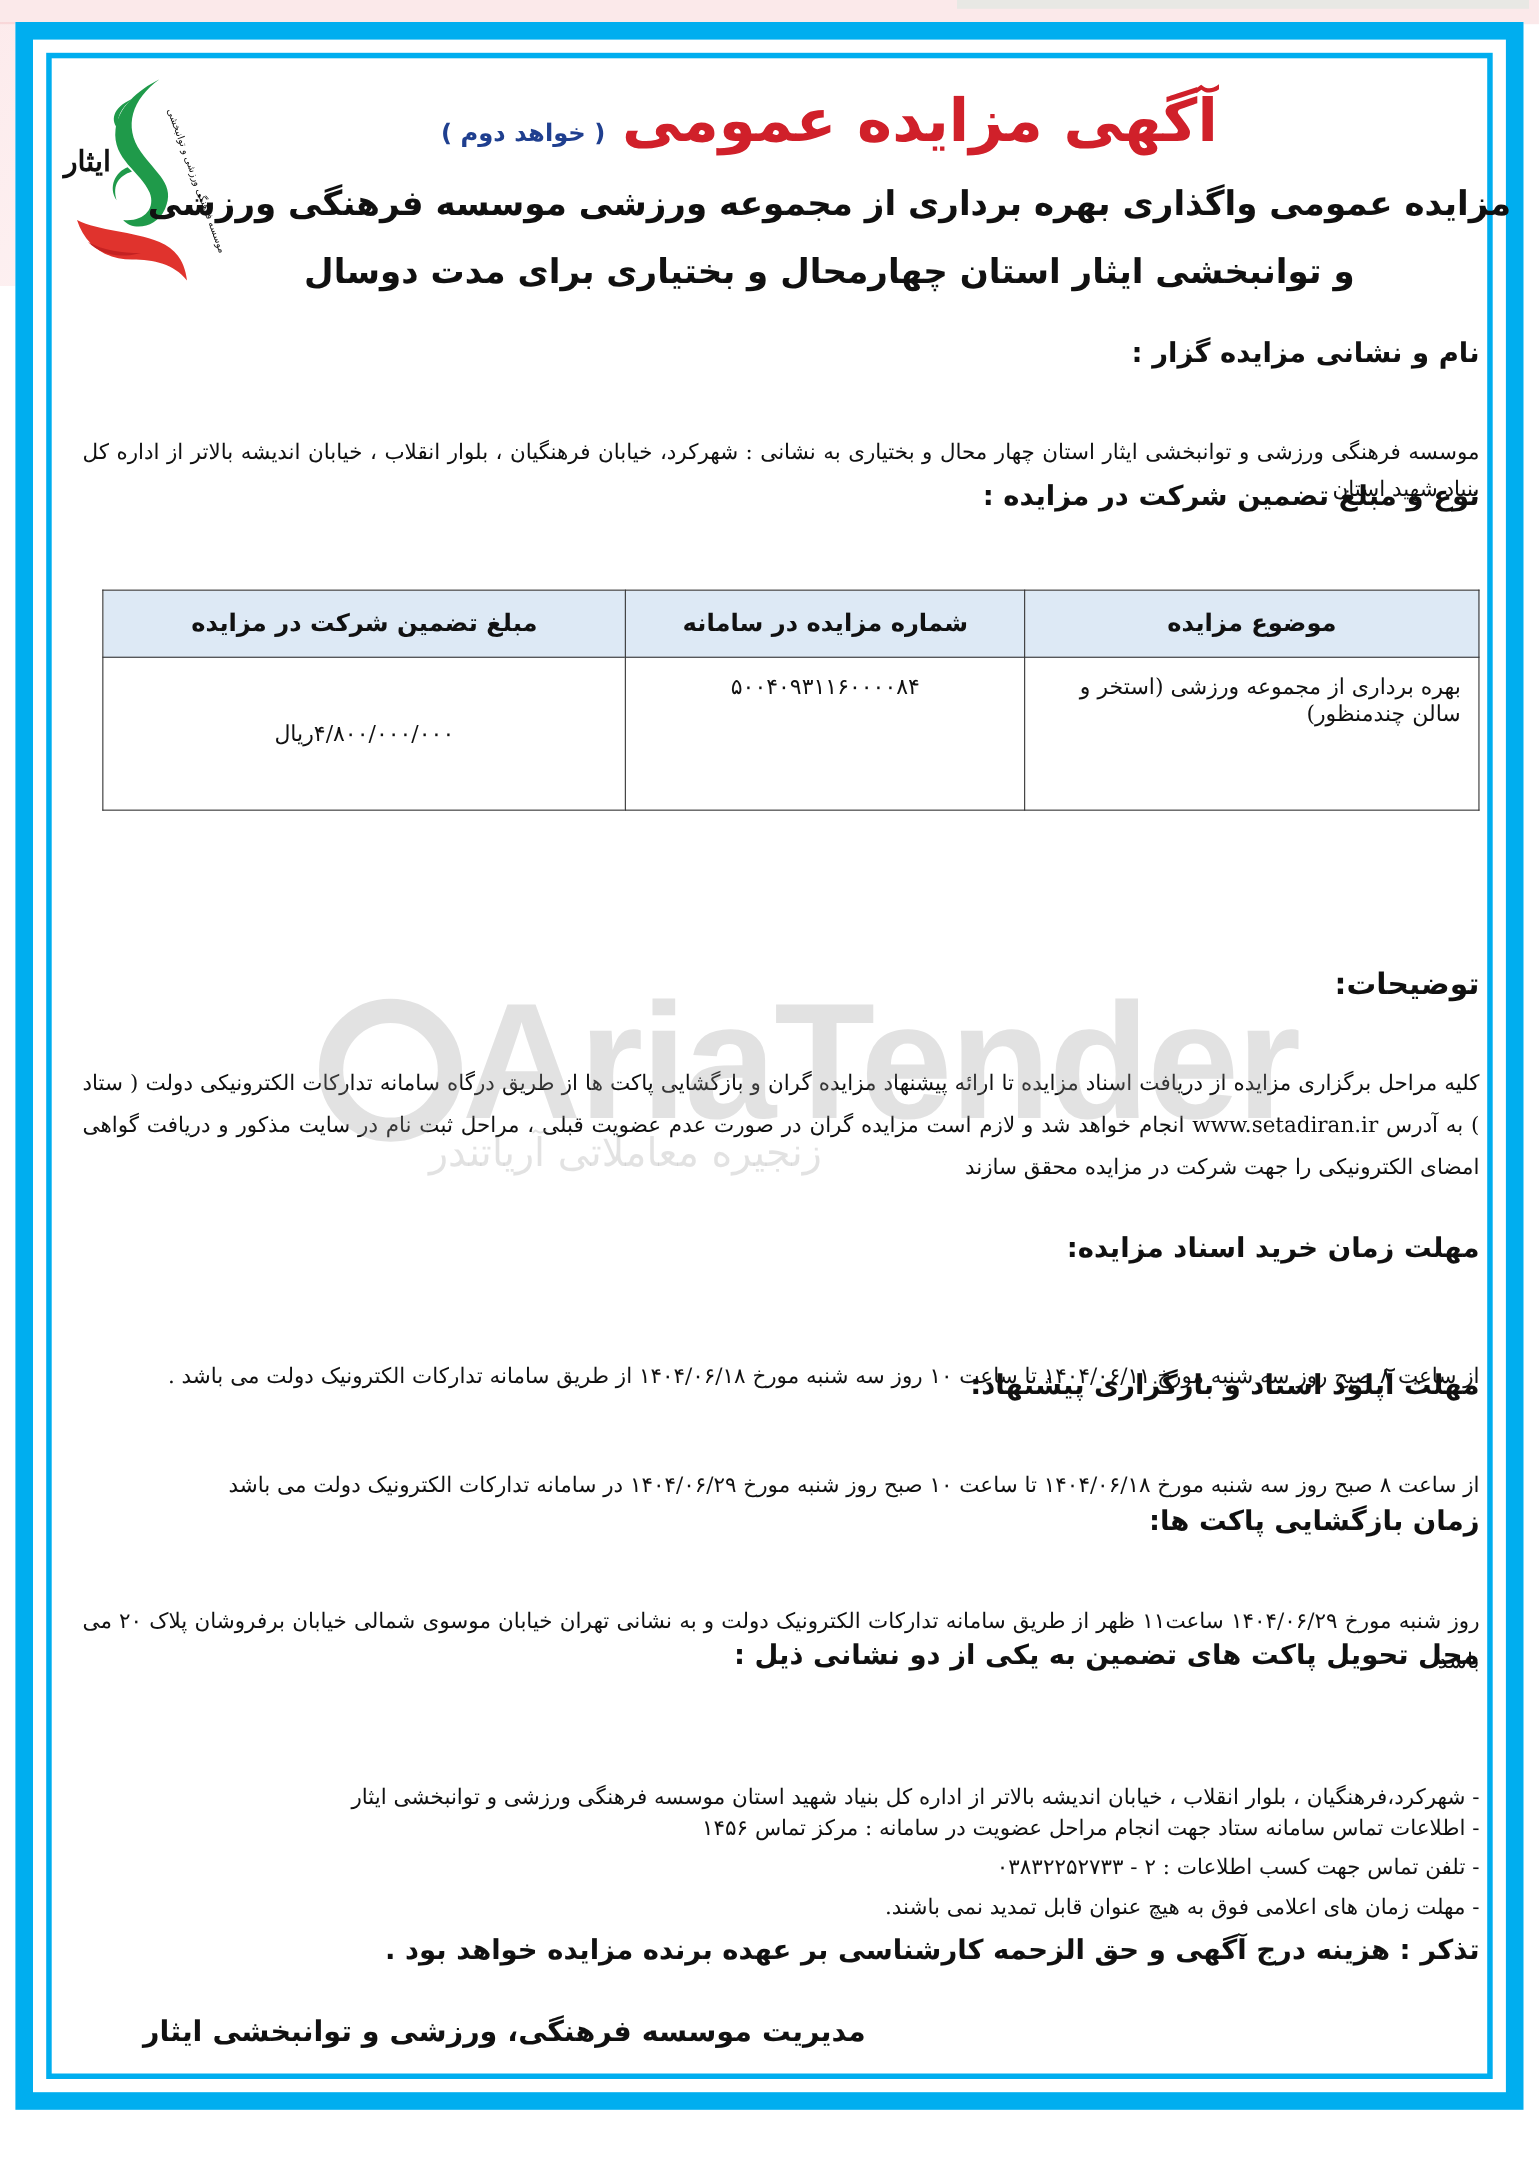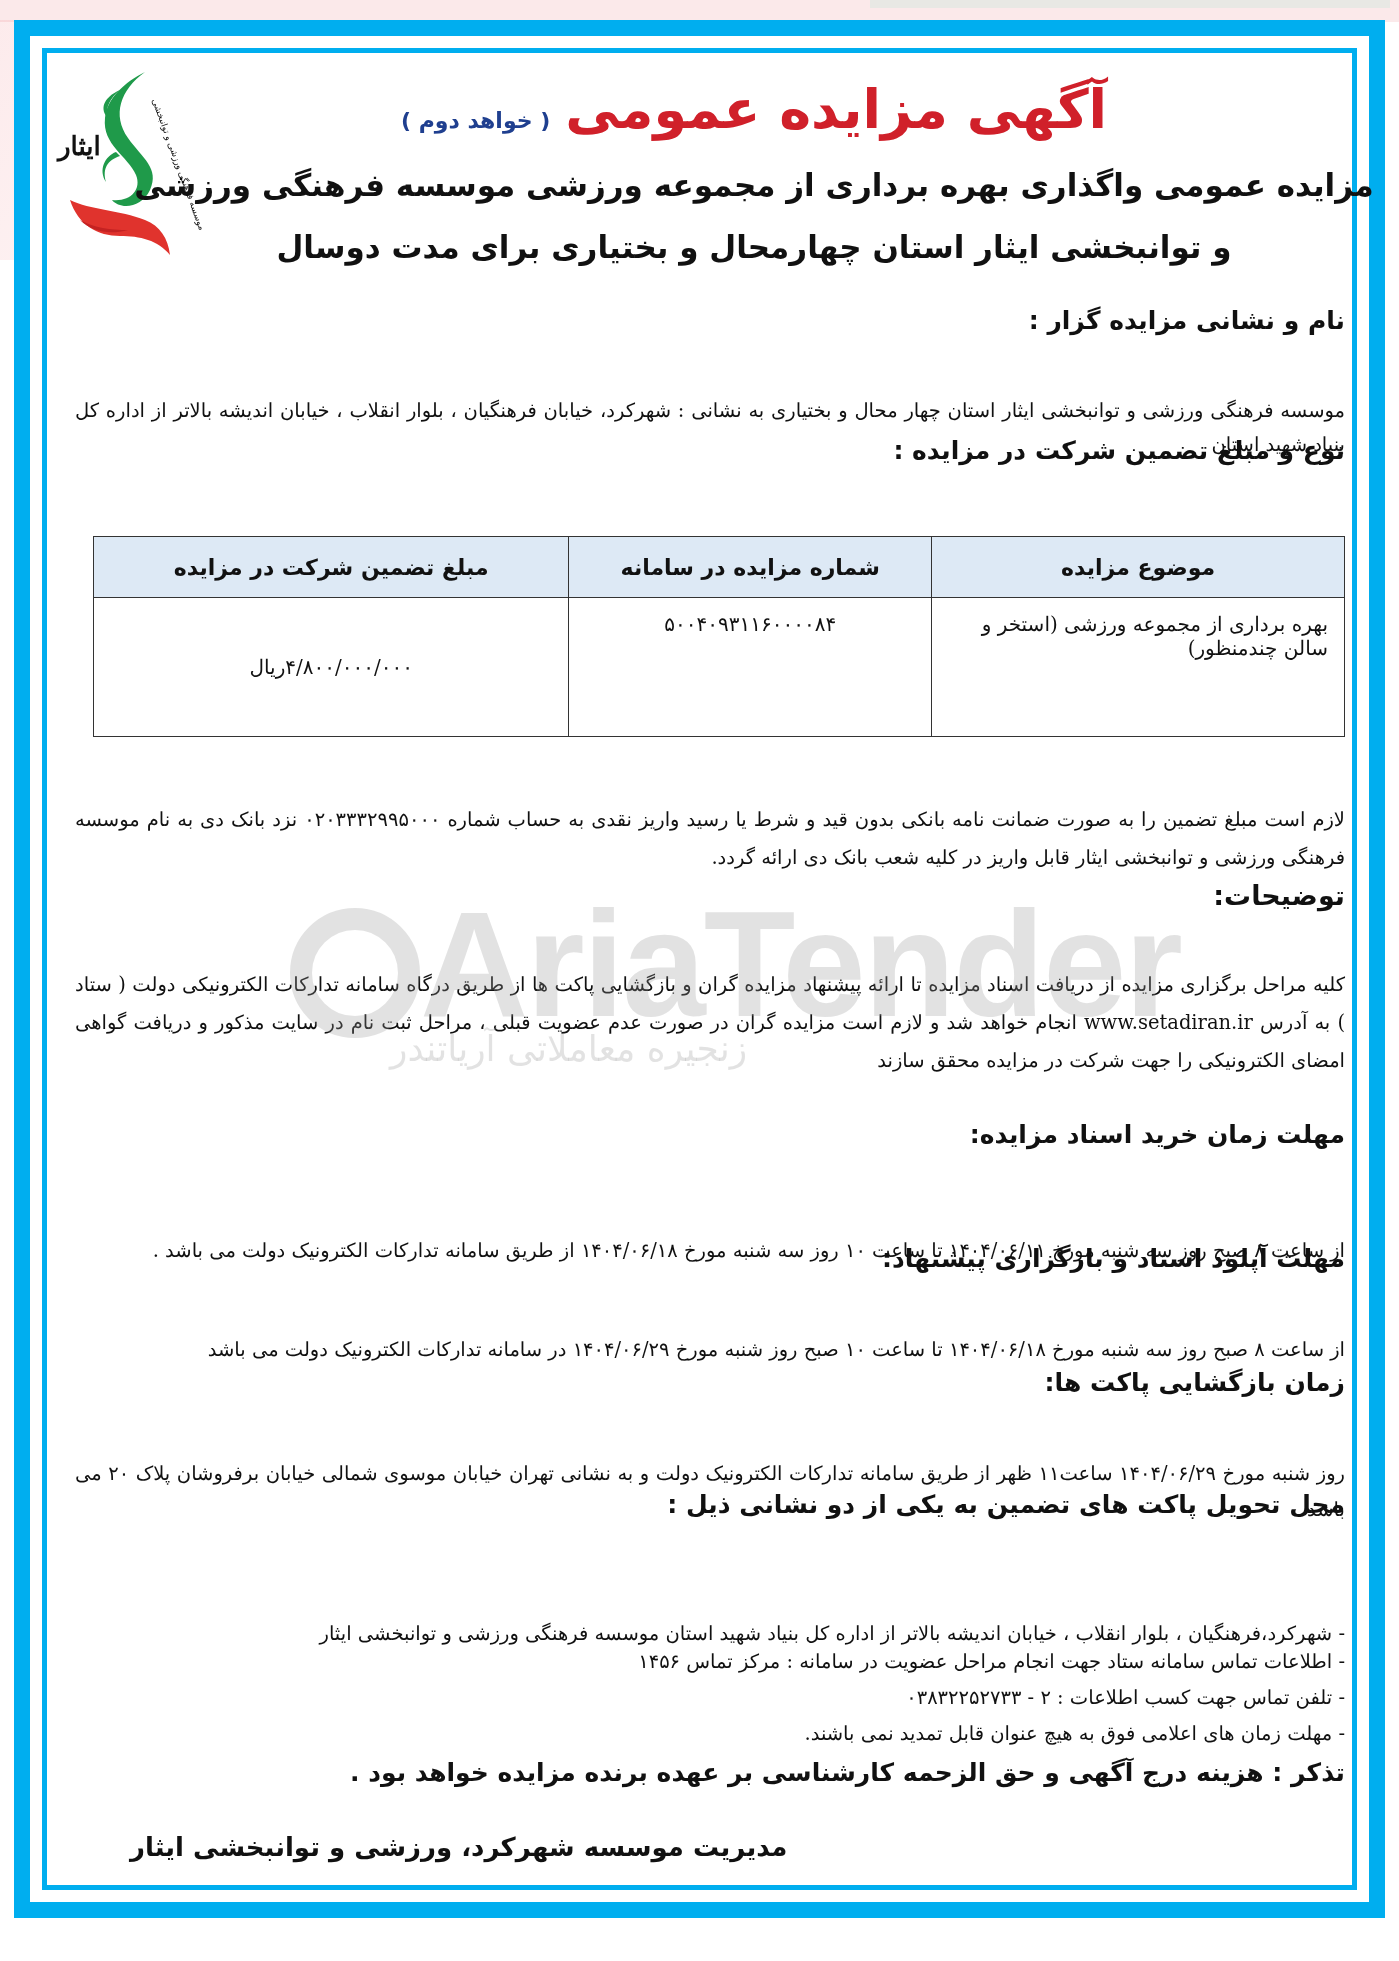--- a/index.html
+++ b/index.html
@@ -92,21 +92,20 @@
     </thead>
     <tbody>
       <tr>
         <td>بهره برداری از مجموعه ورزشی (استخر و سالن چندمنظور)</td>
         <td class="c-num">۵۰۰۴۰۹۳۱۱۶۰۰۰۰۸۴</td>
         <td class="c-amount">۴/۸۰۰/۰۰۰/۰۰۰ریال</td>
       </tr>
     </tbody>
   </table>
 
-  <div class="para" style="top:695px; line-height:38px;">لازم است مبلغ تضمین را به صورت ضمانت نامه بانکی بدون قید و شرط یا رسید واریز نقدی به حساب شماره ۰۲۰۳۳۳۲۹۹۵۰۰۰ نزد بانک دی به نام موسسه فرهنگی ورزشی و توانبخشی ایثار قابل واریز در کلیه شعب بانک دی ارائه گردد.</div>
 
   <div class="sec-title" style="top:822px; font-size:27px;">توضیحات:</div>
   <div class="para" style="top:860px; line-height:38px;">کلیه مراحل برگزاری مزایده از دریافت اسناد مزایده تا ارائه پیشنهاد مزایده گران و بازگشایی پاکت ها از طریق درگاه سامانه تدارکات الکترونیکی دولت ( ستاد ) به آدرس www.setadiran.ir  انجام خواهد شد و لازم است مزایده گران در صورت عدم عضویت قبلی ، مراحل ثبت نام در سایت مذکور و دریافت گواهی امضای الکترونیکی را جهت شرکت در مزایده محقق سازند</div>
 
 
   <div class="sec-title" style="top:1062px;">مهلت زمان خرید اسناد مزایده:</div>
   <div class="para" style="top:1127px; line-height:36px;">از ساعت ۸ صبح روز سه شنبه مورخ ۱۴۰۴/۰۶/۱۱ تا ساعت ۱۰ روز سه شنبه مورخ ۱۴۰۴/۰۶/۱۸ از طریق سامانه تدارکات الکترونیک دولت می باشد .</div>
 
   <div class="sec-title" style="top:1186px;">مهلت آپلود اسناد و بارگزاری پیشنهاد:</div>
   <div class="para" style="top:1226px; line-height:36px;">از ساعت ۸ صبح روز سه شنبه مورخ ۱۴۰۴/۰۶/۱۸ تا ساعت ۱۰ صبح روز  شنبه مورخ ۱۴۰۴/۰۶/۲۹ در سامانه تدارکات الکترونیک دولت می باشد</div>
@@ -116,19 +115,19 @@
 
   <div class="sec-title" style="top:1432px;">محل تحویل پاکت های تضمین  به یکی از دو نشانی ذیل :</div>
   <div class="para" style="top:1508px; line-height:40px;">- شهرکرد،فرهنگیان ، بلوار انقلاب ، خیابان اندیشه بالاتر از اداره کل بنیاد شهید استان موسسه فرهنگی ورزشی و توانبخشی ایثار</div>
   <div class="bullet" style="top:1592px;">- اطلاعات تماس سامانه ستاد جهت انجام مراحل عضویت در سامانه : مرکز تماس ۱۴۵۶</div>
   <div class="bullet" style="top:1628px;">- تلفن تماس جهت کسب اطلاعات : ۲ - ۰۳۸۳۲۲۵۲۷۳۳</div>
   <div class="bullet" style="top:1664px;">- مهلت زمان های اعلامی فوق به هیچ عنوان قابل تمدید نمی باشند.</div>
 
   <div class="sec-title" style="top:1700px;">تذکر : هزینه درج آگهی و حق الزحمه کارشناسی بر عهده برنده مزایده خواهد بود .</div>
 </div>
 
-<div class="signature" style="left:130px; top:1832px;">مدیریت موسسه شهرکرد، ورزشی و توانبخشی ایثار</div>
+<div class="signature" style="left:130px; top:1832px;">مدیریت موسسه فرهنگی، ورزشی و توانبخشی ایثار</div>
 
 <div class="watermark">
   <div class="wm-ring"></div>
   <div class="wm-text">AriaTender</div>
   <div class="wm-sub">زنجیره معاملاتی آریاتندر</div>
 </div>
 
 </body></html>

